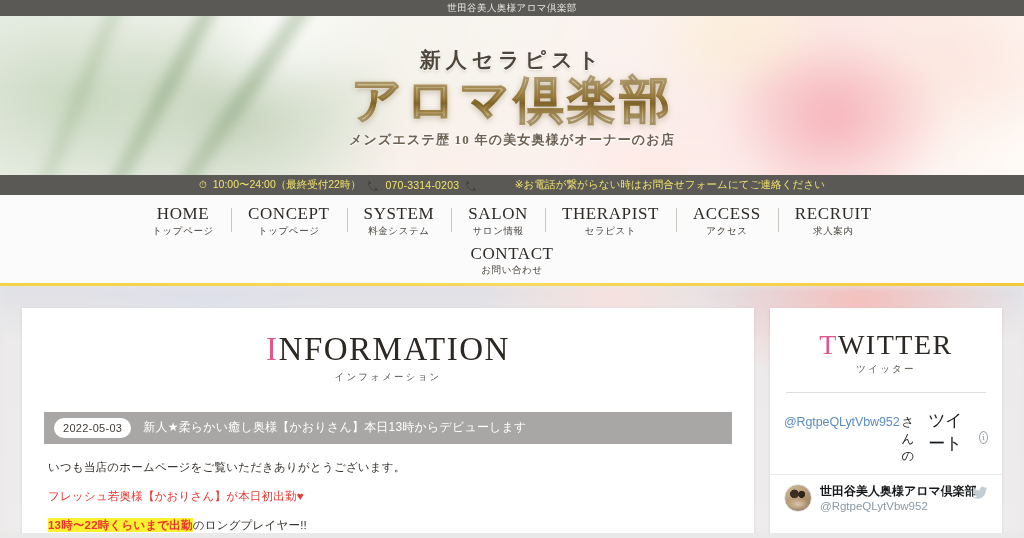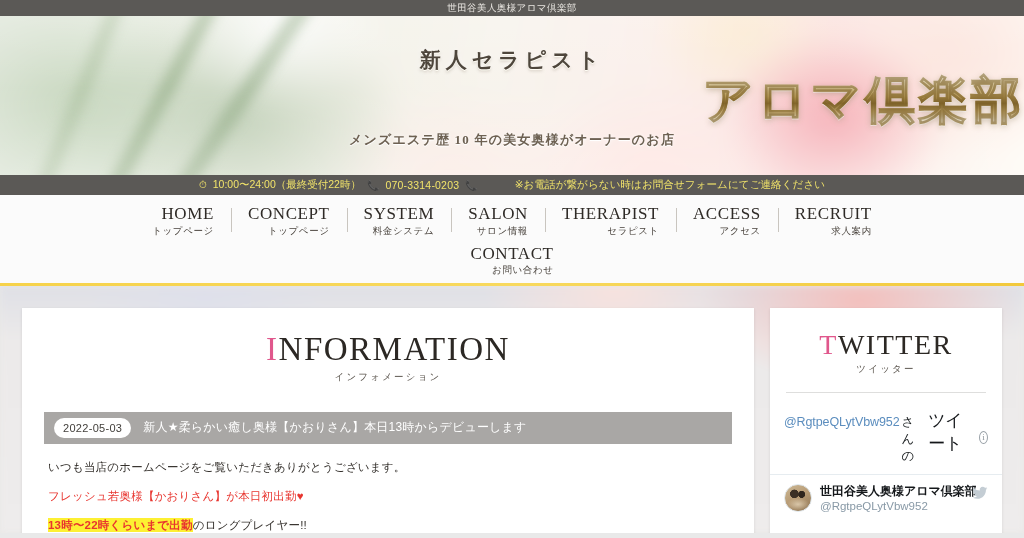--- a/index.html
+++ b/index.html
@@ -91,21 +91,20 @@
     font-weight: 700;
     letter-spacing: 3px;
     line-height: 1.12;
     background: linear-gradient(180deg, #fffdf4 0%, #f3e6bd 22%, #c9ab63 44%, #8d6f2e 56%, #d6bb7c 70%, #fbf6e4 86%, #e4d29b 100%);
     -webkit-background-clip: text;
     background-clip: text;
     color: transparent;
     -webkit-text-stroke: 1px rgba(122,94,40,.55);
     text-shadow: 0 2px 6px rgba(110,85,40,.40);
     filter: drop-shadow(0 1px 0 rgba(255,255,255,.7));
-    text-align: right;
   }
   .logo-tag {
     margin-top: 3px;
     font-family: "Liberation Serif", "DejaVu Serif", serif;
     font-size: 13px;
     font-weight: 700;
     letter-spacing: 1.2px;
     color: #6d6152;
     text-shadow: 0 1px 0 rgba(255,255,255,.95), 0 0 4px rgba(255,255,255,.9);
   }
@@ -136,21 +135,21 @@
     position: relative;
     z-index: 15;
   }
   .nav-row {
     display: flex;
     justify-content: center;
     align-items: stretch;
   }
   .nav-item {
     padding: 0 17px;
-    text-align: right;
+    text-align: center;
     position: relative;
     cursor: pointer;
     min-width: 58px;
   }
   .nav-item + .nav-item::before {
     content: "";
     position: absolute;
     left: 0; top: 4px; bottom: 4px;
     width: 1px;
     background: #c9c5bf;

